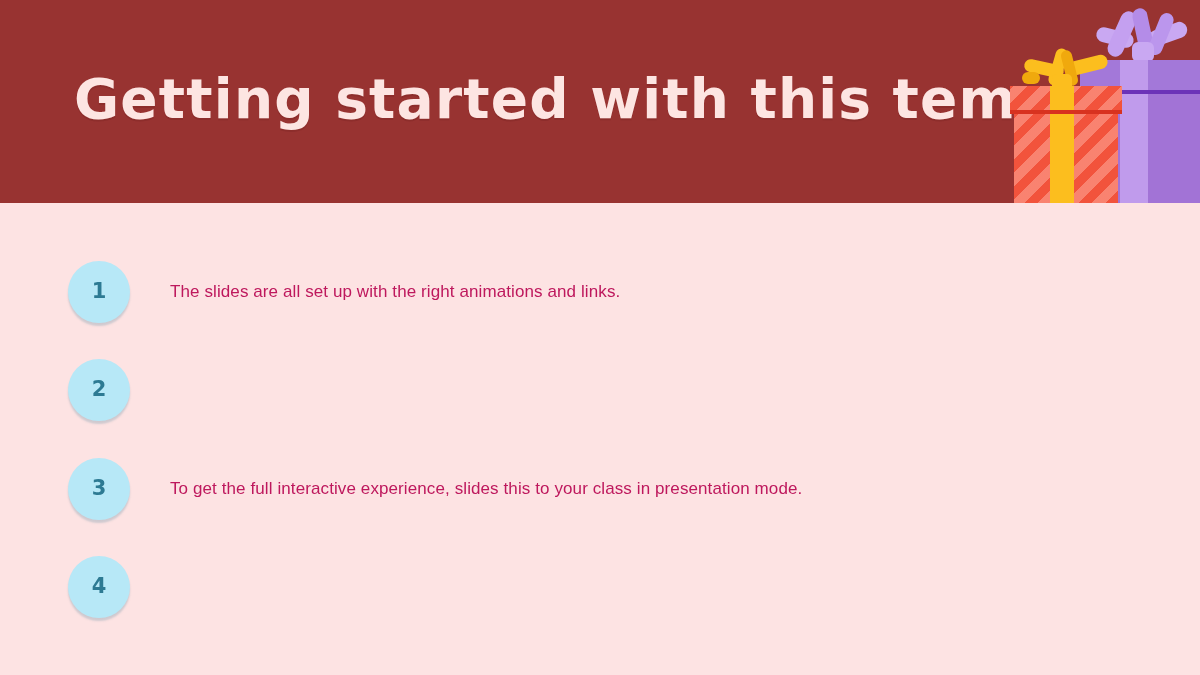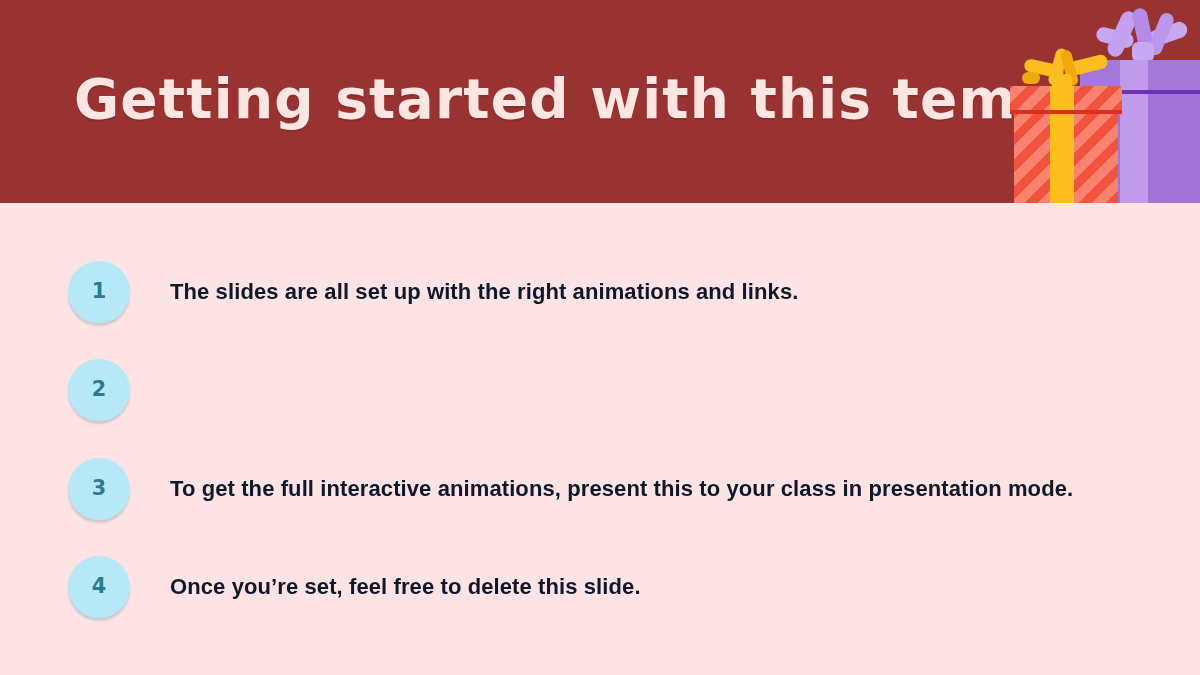--- a/index.html
+++ b/index.html
@@ -221,24 +221,24 @@
     line-height: 1;
     margin-top: -1px;
   }
   .row-text {
     position: absolute;
     left: 170px;
     top: 0;
     height: 62px;
     display: flex;
     align-items: center;
-    color: #0f172a;
+    color: #be185d;
     font-family: "Liberation Sans", sans-serif;
-    font-size: 22px;
-    font-weight: 700;
+    font-size: 17px;
+    font-weight: 400;
     letter-spacing: 0.1px;
     white-space: nowrap;
   }
 </style>
 </head>
 <body>
 
 <div class="slide">
 
   <div class="header">
@@ -295,24 +295,23 @@
     <div class="row row-2">
       <div class="badge">
         <span class="badge-num">2</span>
       </div>
     </div>
 
     <div class="row row-3">
       <div class="badge">
         <span class="badge-num">3</span>
       </div>
-      <div class="row-text">To get the full interactive animations, present this to your class in presentation mode.</div>
+      <div class="row-text">To get the full interactive experience, slides this to your class in presentation mode.</div>
     </div>
 
     <div class="row row-4">
       <div class="badge">
         <span class="badge-num">4</span>
       </div>
-      <div class="row-text">Once you’re set, feel free to delete this slide.</div>
     </div>
 
   </div>
 </div>
 
 </body></html>

